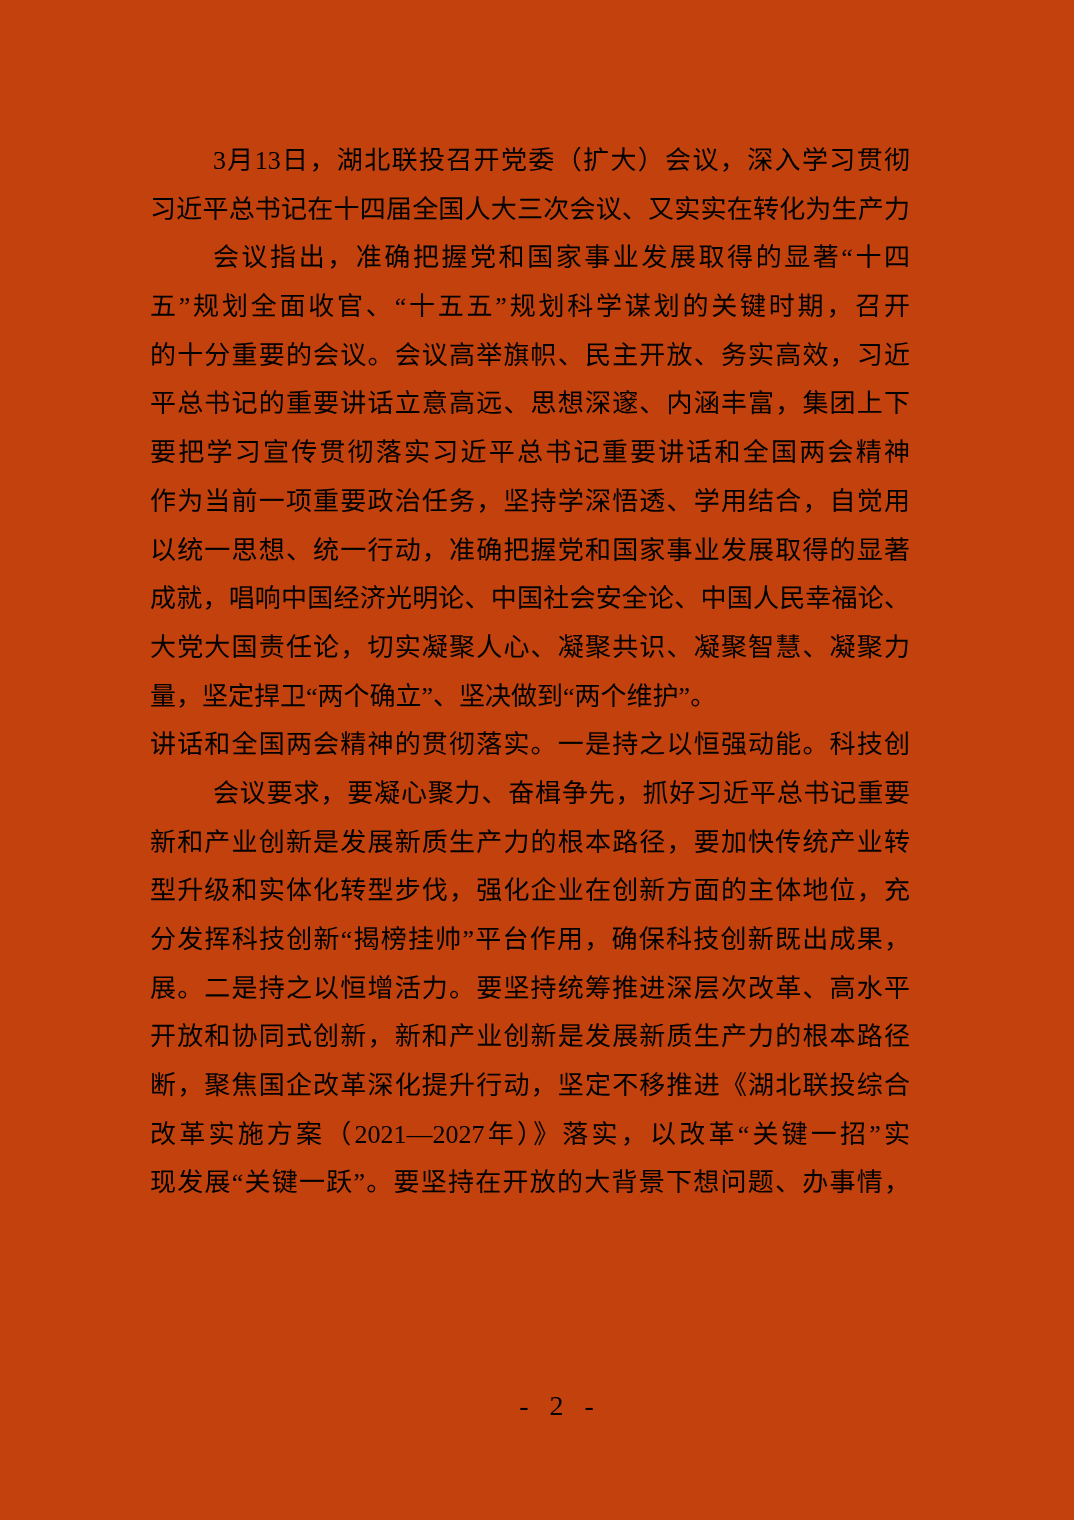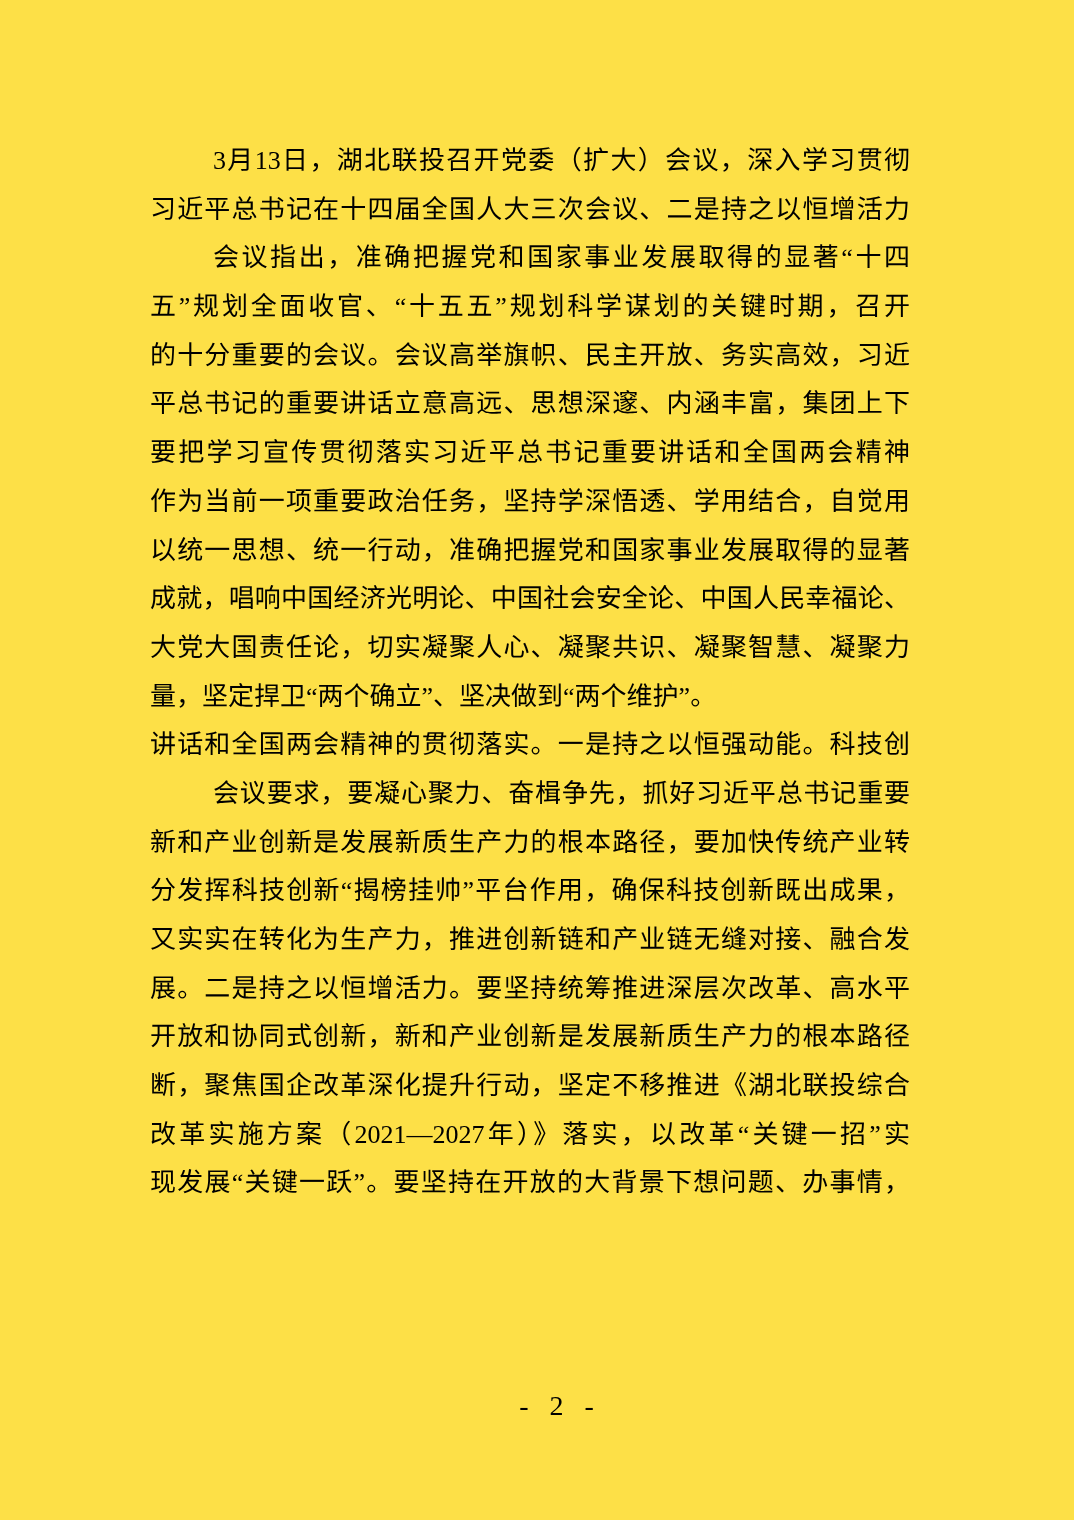--- a/index.html
+++ b/index.html
@@ -4,21 +4,21 @@
 <style>
   html, body {
     margin: 0;
     padding: 0;
     background: #ffffff;
   }
   .page {
     position: relative;
     width: 1074px;
     height: 1520px;
-    background: #fde047;
+    background: #c2410c;
     color: #000000;
     font-family: "Liberation Serif", "DejaVu Serif", serif;
     overflow: hidden;
   }
   .doc-body {
     position: absolute;
     left: 150px;
     top: 137px;
     width: 760px;
   }
@@ -57,40 +57,40 @@
     white-space: pre;
   }
 </style>
 </head>
 <body>
 
 <div class="page">
   <div class="doc-body">
       <div class="paragraph">
         <div class="text-line line-indent">3月13日，湖北联投召开党委（扩大）会议，深入学习贯彻</div>
-        <div class="text-line">习近平总书记在十四届全国人大三次会议、二是持之以恒增活力</div>
+        <div class="text-line">习近平总书记在十四届全国人大三次会议、又实实在转化为生产力</div>
       </div>
       <div class="paragraph">
         <div class="text-line line-indent">会议指出，准确把握党和国家事业发展取得的显著“十四</div>
         <div class="text-line">五”规划全面收官、“十五五”规划科学谋划的关键时期，召开</div>
         <div class="text-line">的十分重要的会议。会议高举旗帜、民主开放、务实高效，习近</div>
         <div class="text-line">平总书记的重要讲话立意高远、思想深邃、内涵丰富，集团上下</div>
         <div class="text-line">要把学习宣传贯彻落实习近平总书记重要讲话和全国两会精神</div>
         <div class="text-line">作为当前一项重要政治任务，坚持学深悟透、学用结合，自觉用</div>
         <div class="text-line">以统一思想、统一行动，准确把握党和国家事业发展取得的显著</div>
         <div class="text-line">成就，唱响中国经济光明论、中国社会安全论、中国人民幸福论、</div>
         <div class="text-line">大党大国责任论，切实凝聚人心、凝聚共识、凝聚智慧、凝聚力</div>
         <div class="text-line line-end">量，坚定捍卫“两个确立”、坚决做到“两个维护”。</div>
       </div>
       <div class="paragraph">
         <div class="text-line">讲话和全国两会精神的贯彻落实。一是持之以恒强动能。科技创</div>
         <div class="text-line line-indent">会议要求，要凝心聚力、奋楫争先，抓好习近平总书记重要</div>
         <div class="text-line">新和产业创新是发展新质生产力的根本路径，要加快传统产业转</div>
+        <div class="text-line">型升级和实体化转型步伐，强化企业在创新方面的主体地位，充</div>
         <div class="text-line">分发挥科技创新“揭榜挂帅”平台作用，确保科技创新既出成果，</div>
-        <div class="text-line">又实实在转化为生产力，推进创新链和产业链无缝对接、融合发</div>
         <div class="text-line">展。二是持之以恒增活力。要坚持统筹推进深层次改革、高水平</div>
         <div class="text-line">开放和协同式创新，新和产业创新是发展新质生产力的根本路径</div>
         <div class="text-line">断，聚焦国企改革深化提升行动，坚定不移推进《湖北联投综合</div>
         <div class="text-line">改革实施方案（2021—2027年）》落实，以改革“关键一招”实</div>
         <div class="text-line">现发展“关键一跃”。要坚持在开放的大背景下想问题、办事情，</div>
       </div>
     </div>
   <div class="page-footer">
     <span class="page-number">- 2 -</span>
   </div>

